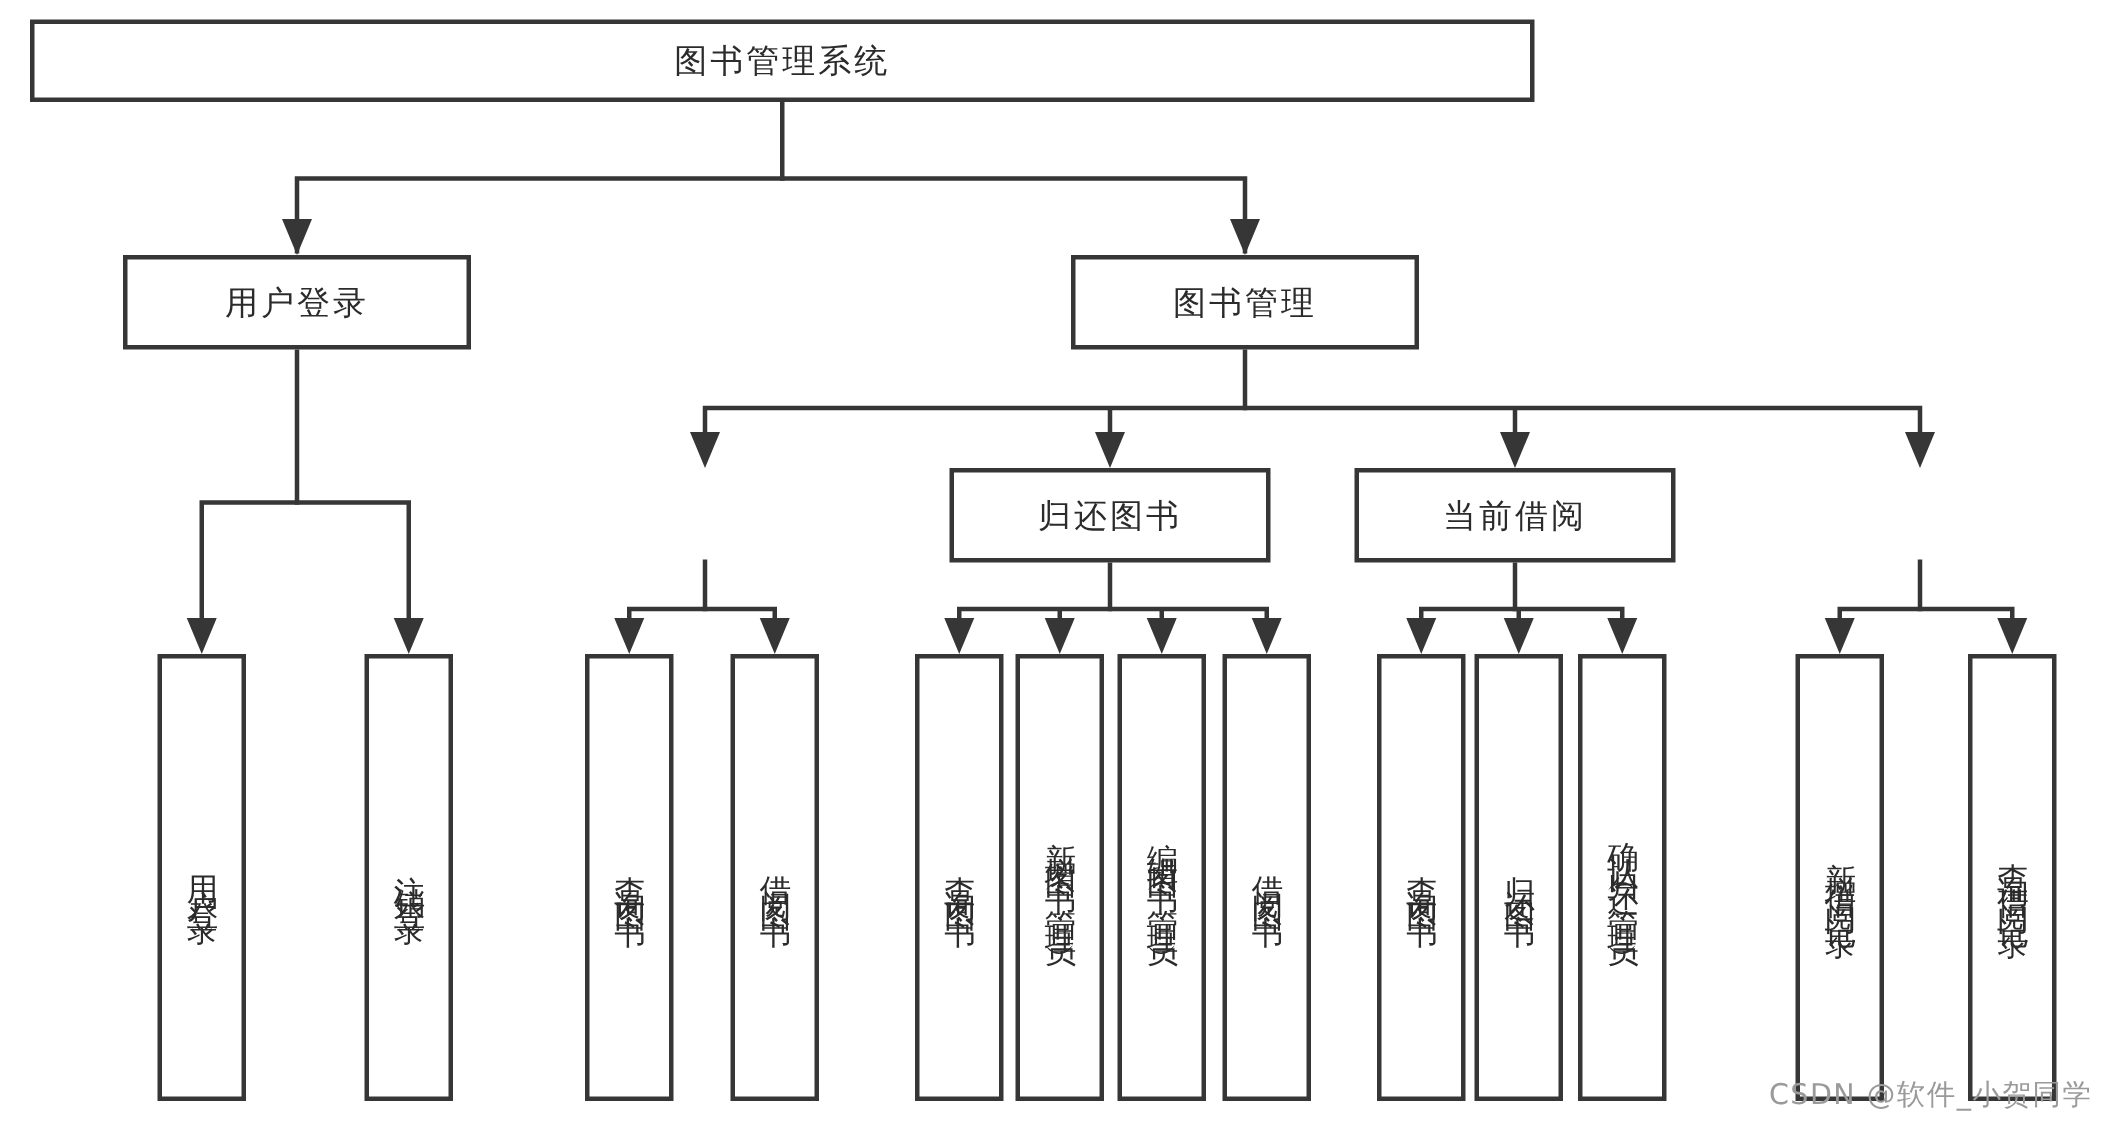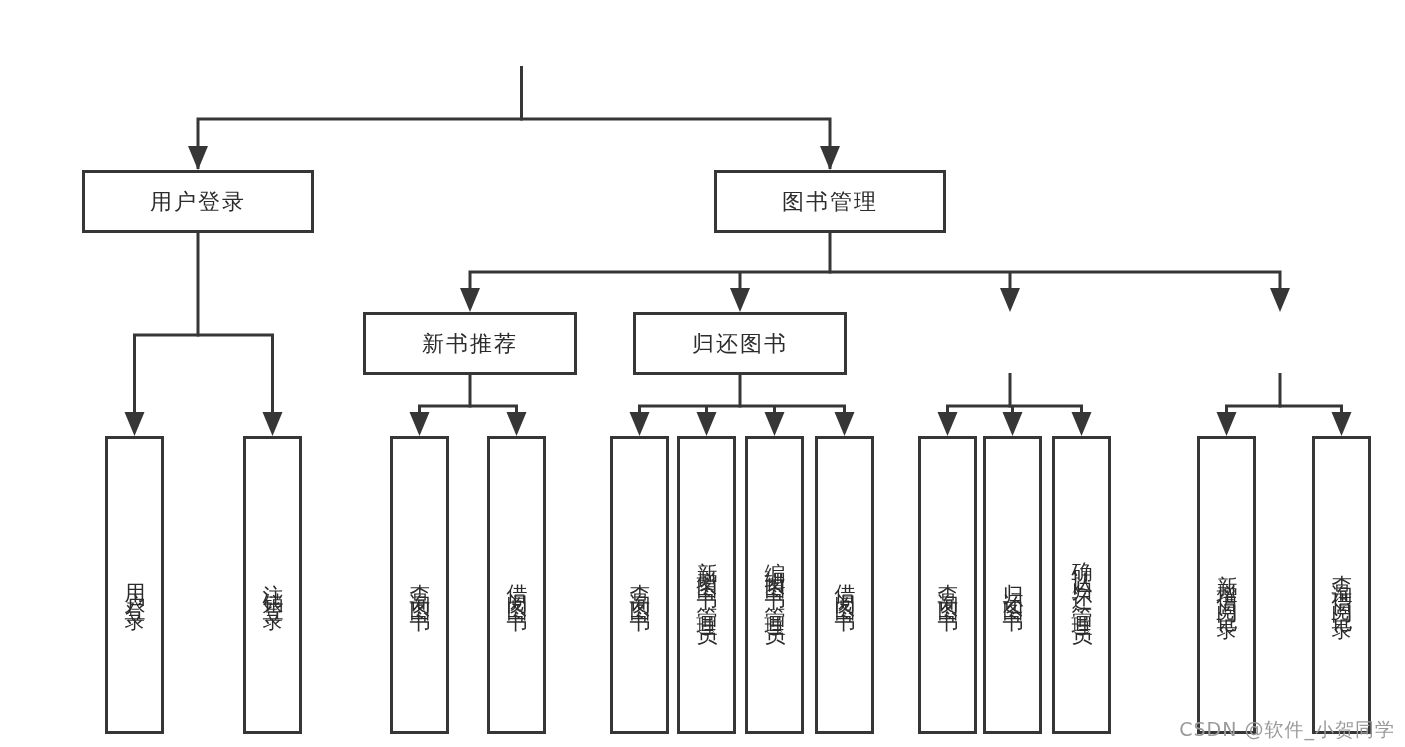--- a/index.html
+++ b/index.html
@@ -110,26 +110,27 @@
       <polygon points="764.5,412 784.5,412 774.5,436"></polygon>
       <polygon points="834.5,412 854.5,412 844.5,436"></polygon>
       <polygon points="937.5,412 957.5,412 947.5,436"></polygon>
       <polygon points="1002.5,412 1022.5,412 1012.5,436"></polygon>
       <polygon points="1071.5,412 1091.5,412 1081.5,436"></polygon>
       <polygon points="1216.5,412 1236.5,412 1226.5,436"></polygon>
       <polygon points="1331.5,412 1351.5,412 1341.5,436"></polygon>
     </g>
   </svg>
 
+  <div class="box title-box hlabel">图书管理系统</div>
 
   <div class="box l2-box hlabel" style="left:82px;">用户登录</div>
   <div class="box l2-box hlabel" style="left:714px;">图书管理</div>
 
-  <div class="box l3-box hlabel" style="left:363px;">新书推荐</div>
   <div class="box l3-box hlabel" style="left:633px;">归还图书</div>
+  <div class="box l3-box hlabel" style="left:903px;">当前借阅</div>
 
   <div class="box leaf" style="left:105px;">用户登录</div>
   <div class="box leaf" style="left:243px;">注销登录</div>
   <div class="box leaf" style="left:390px;">查询图书</div>
   <div class="box leaf" style="left:487px;">借阅图书</div>
   <div class="box leaf" style="left:610px;">查询图书</div>
   <div class="box leaf" style="left:677px;">新增图书（管理员）</div>
   <div class="box leaf" style="left:745px;">编辑图书（管理员）</div>
   <div class="box leaf" style="left:815px;">借阅图书</div>
   <div class="box leaf" style="left:918px;">查询图书</div>

